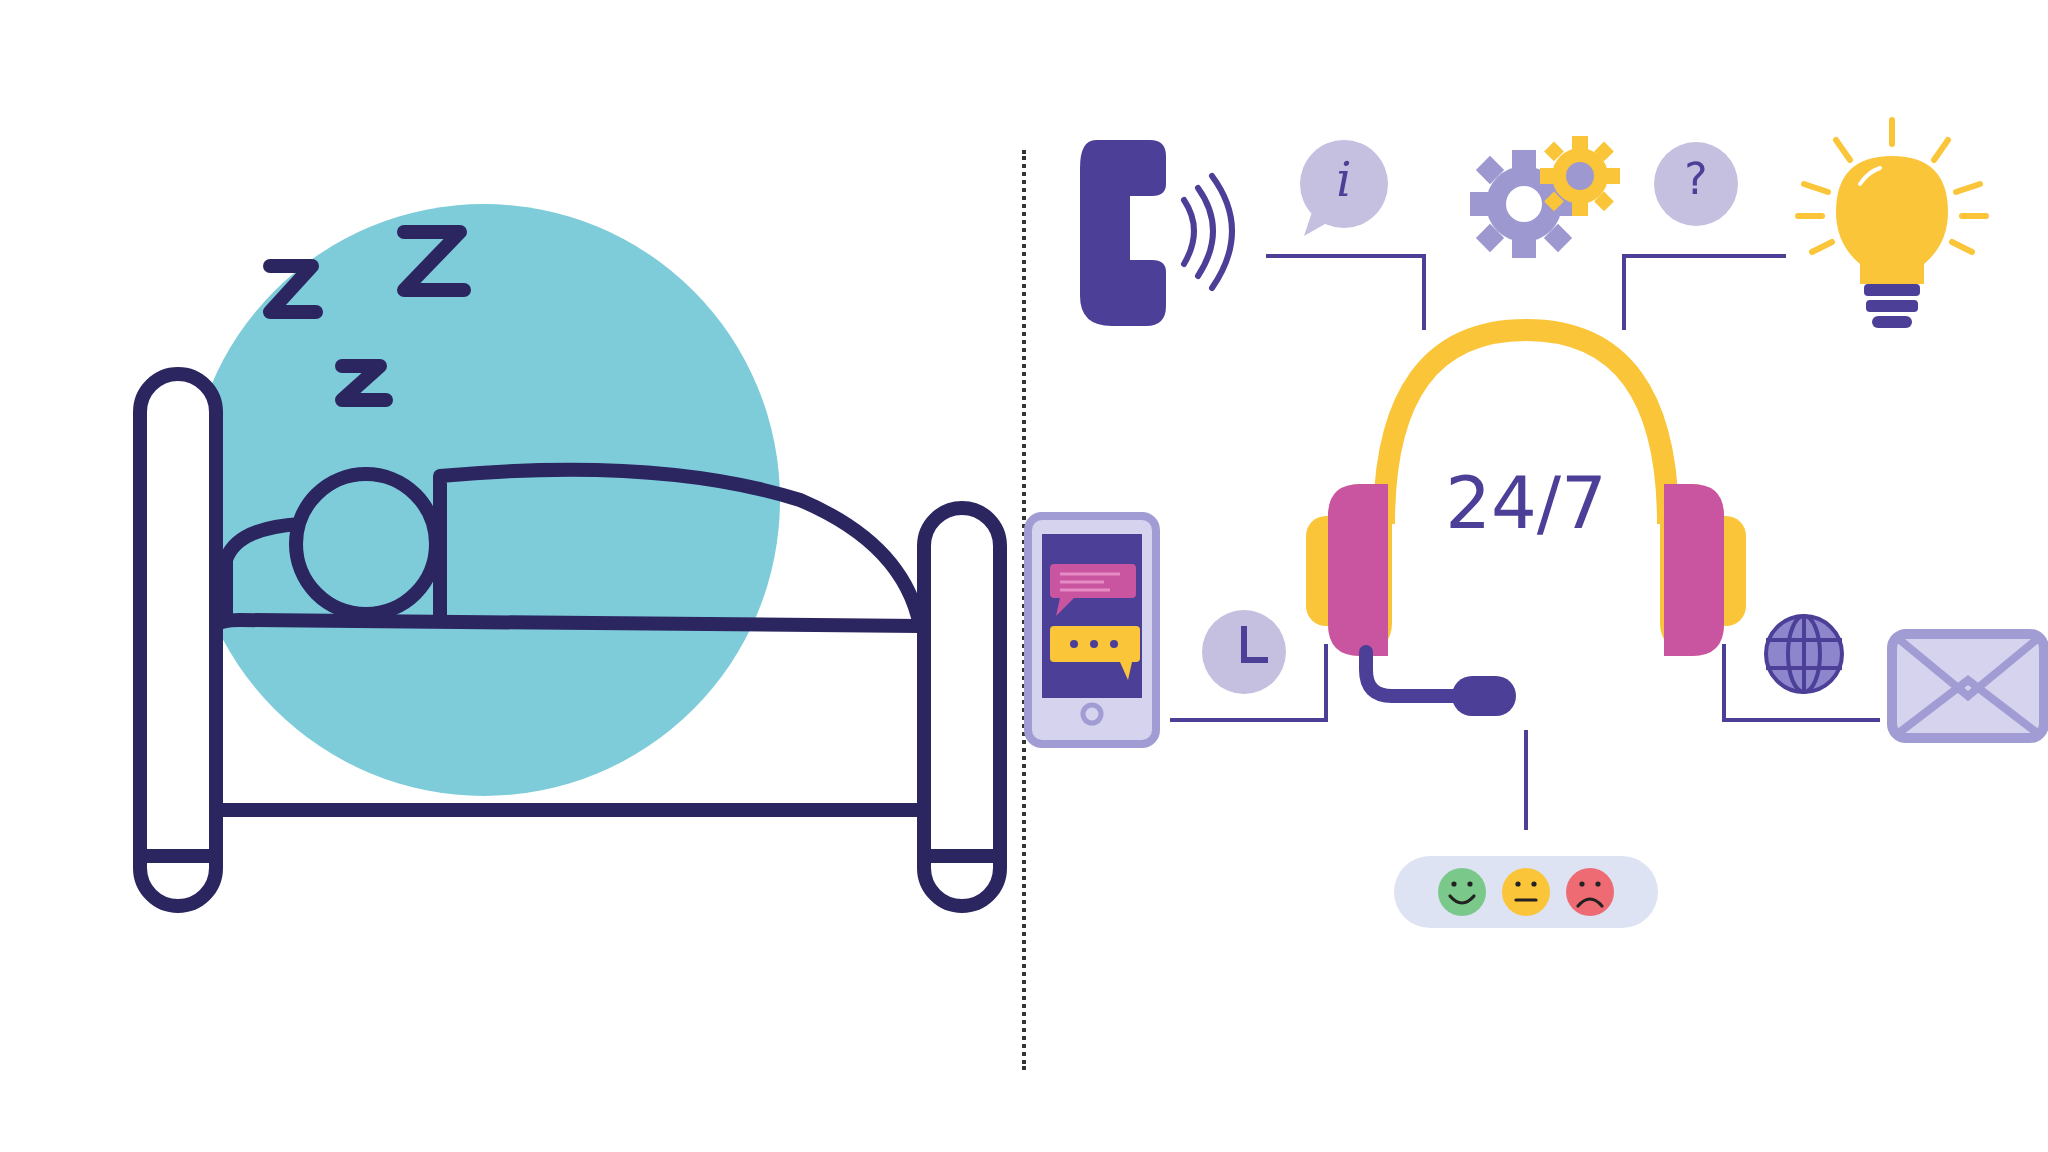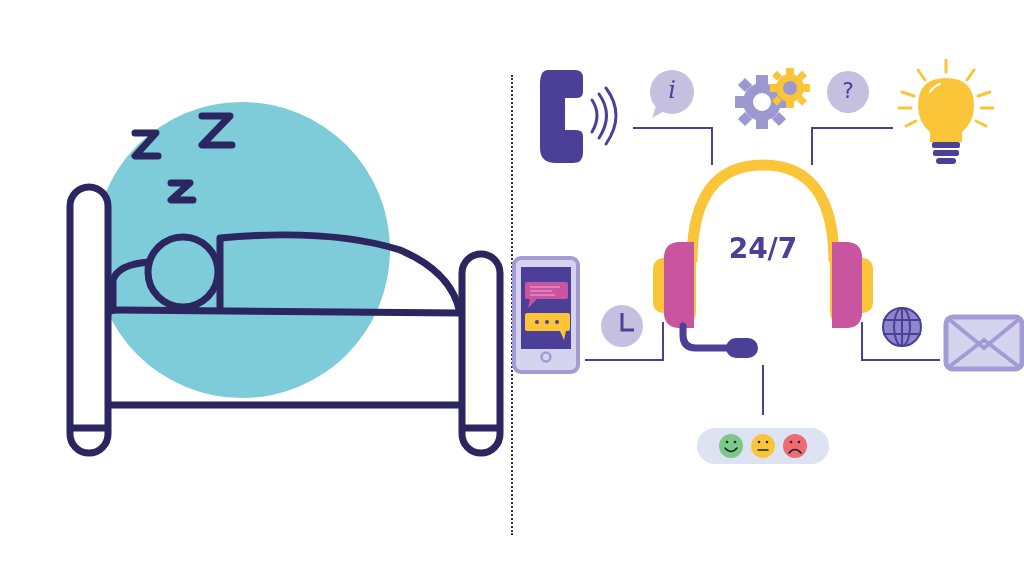--- a/index.html
+++ b/index.html
@@ -1,19 +1,19 @@
 <!DOCTYPE html>
 <html><head>
 <meta charset="utf-8">
 <style>
   html,body{margin:0;padding:0;background:#ffffff;}
   body{width:1024px;height:576px;position:relative;overflow:hidden;font-family:"DejaVu Sans",sans-serif;}
   .abs{position:absolute;}
   .divider{position:absolute;left:511px;top:75px;width:0;height:460px;border-left:2px dotted #333;}
-  .label-247{position:absolute;left:718px;top:232px;width:90px;text-align:center;font-family:"DejaVu Sans",sans-serif;font-weight:bold;font-size:28px;color:#4b3f98;letter-spacing:0px;}
+  .label-247{position:absolute;left:718px;top:232px;width:90px;text-align:center;font-family:"DejaVu Sans",sans-serif;font-weight:normal;font-size:36px;color:#4b3f98;letter-spacing:0px;}
   .info-text,.q-text{position:absolute;font-family:"DejaVu Serif",serif;color:#4b3f98;text-align:center;}
 </style>
 </head>
 <body>
 
 <div class="abs" style="left:0;top:0;width:510px;height:576px;">
   <svg width="510" height="576" viewBox="0 0 510 576">
     <circle cx="242" cy="250" r="148" fill="#7ecbd9"></circle>
 
     <g fill="none" stroke="#2b2560" stroke-width="7" stroke-linecap="round" stroke-linejoin="round">

